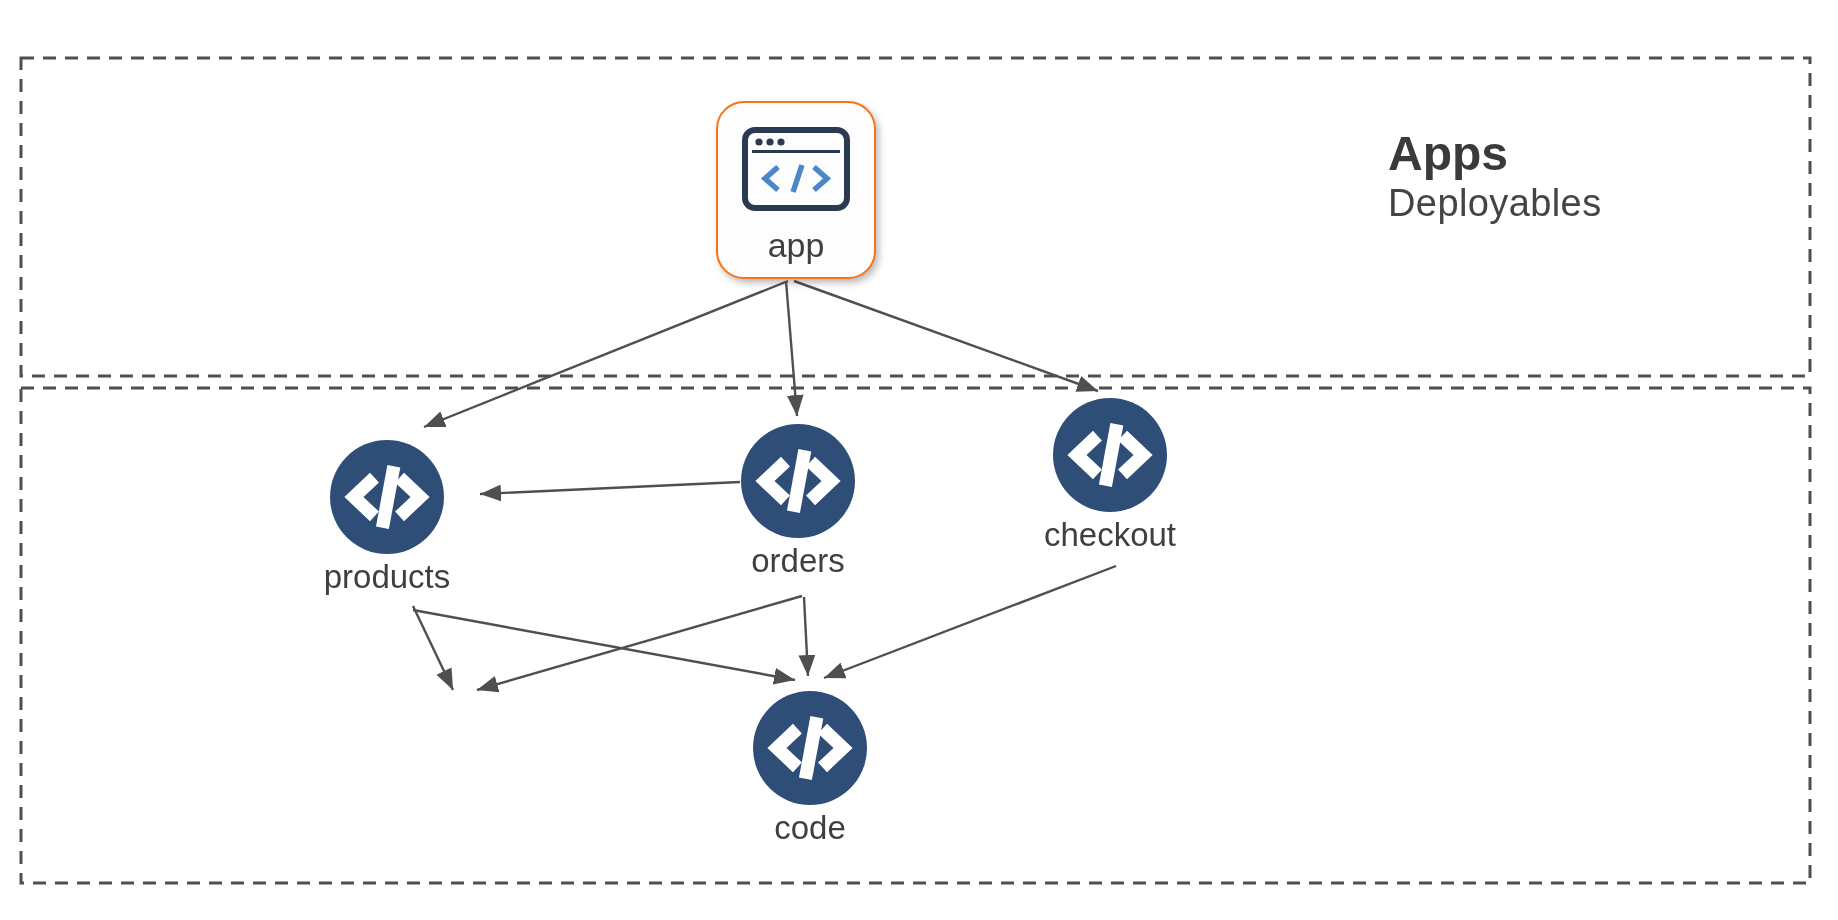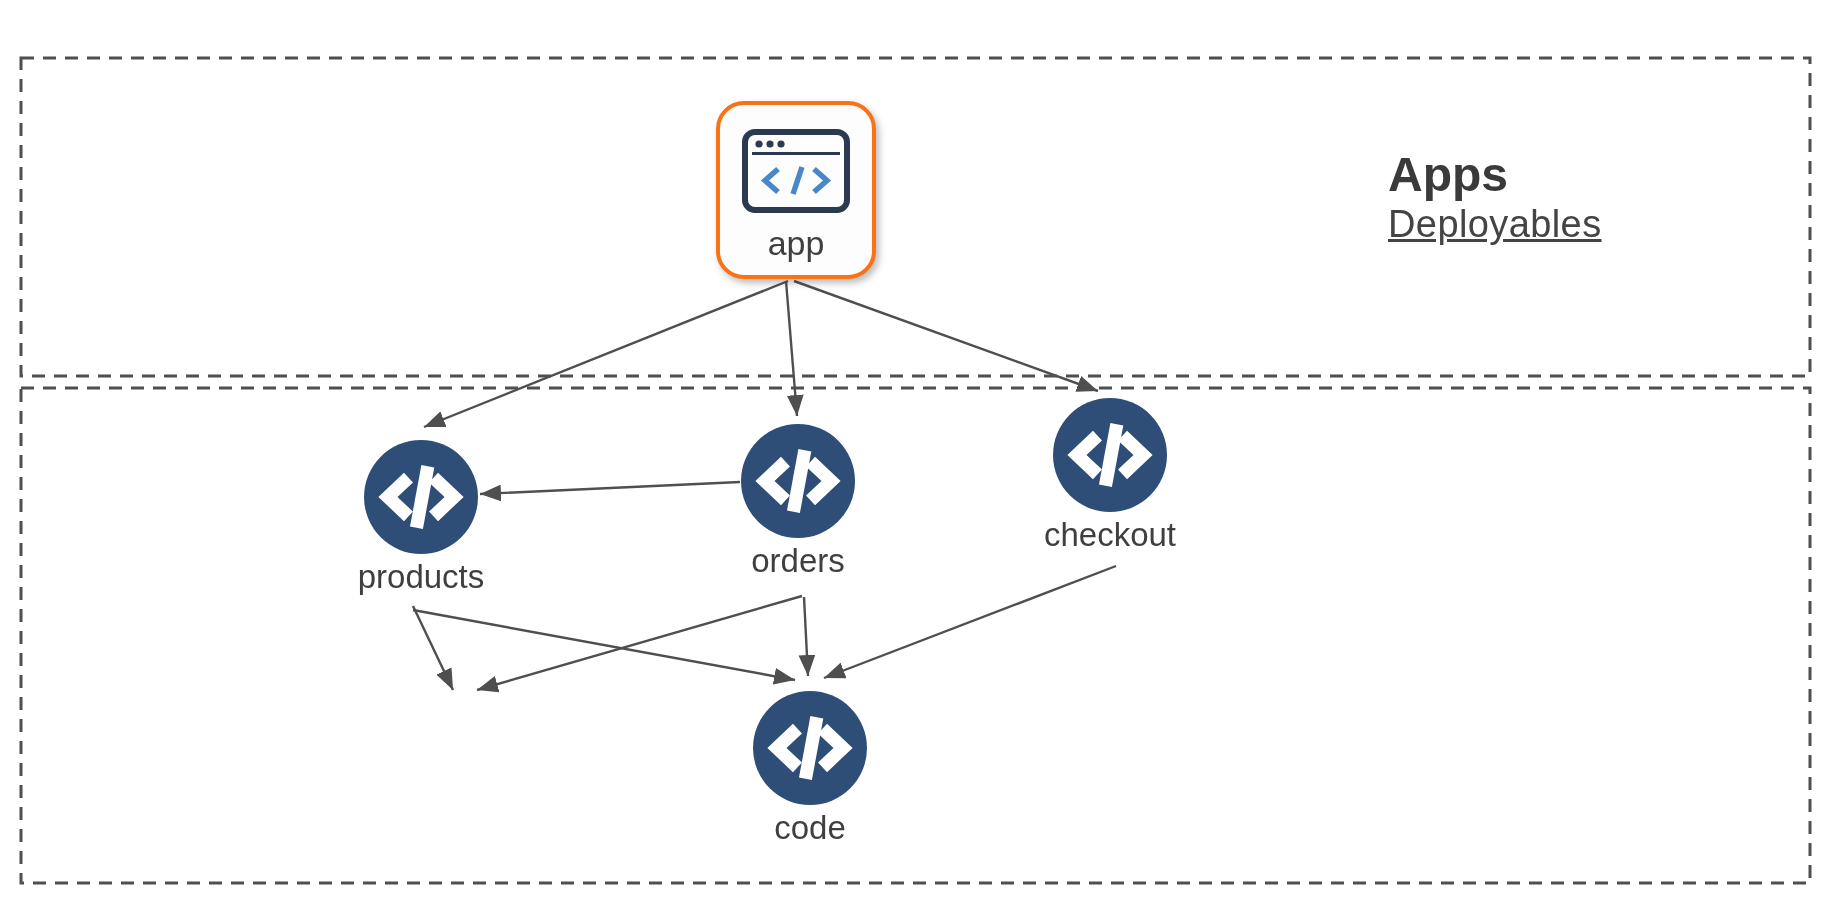--- a/index.html
+++ b/index.html
@@ -27,21 +27,21 @@
     stroke: var(--edge-color, #4f4f4f);
     stroke-width: 2.4;
     fill: none;
   }
   
   .app-card {
     position: absolute;
     left: 716px; top: 101px;
     width: 160px; height: 178px;
     background: #fdfdfd;
-    border: 4px solid #f97316;
+    border: 2px solid #f97316;
     border-radius: 28px;
     box-shadow: 3px 4px 7px rgba(60,60,60,0.35);
     box-sizing: border-box;
   }
   .browser-icon {
     position: absolute;
     left: 50%; top: 24px;
     transform: translateX(-50%);
     width: 108px; height: 84px;
   }
@@ -71,28 +71,26 @@
     color: #3f3f3f;
     text-align: center;
   }
   
   .section-label { position: absolute; }
   .section-title {
     font-size: 48px;
     font-weight: bold;
     color: #3a3a3a;
     line-height: 1.15;
-    margin-top: 21px;
   }
   .section-subtitle {
     font-size: 38px;
     color: #444444;
     letter-spacing: 0.4px;
     line-height: 1.2;
-    text-decoration: underline;
   }
 </style>
 </head>
 <body>
 
 <div class="stage">
 
   <svg class="edge-layer" width="1838" height="920" viewBox="0 0 1838 920">
     <defs>
       <marker id="arrow" viewBox="0 0 10 8" refX="10" refY="4" markerWidth="21" markerHeight="17" orient="auto" markerUnits="userSpaceOnUse">
@@ -123,21 +121,21 @@
       <line x1="10" y1="24.5" x2="98" y2="24.5" stroke="#2b3a50" stroke-width="3"></line>
       <g stroke="#4a87c9" stroke-width="5.5" fill="none" stroke-linejoin="miter">
         <polyline points="36,40 23,51.5 36,63"></polyline>
         <line x1="51" y1="65" x2="60" y2="38"></line>
         <polyline points="72,40 85,51.5 72,63"></polyline>
       </g>
     </svg>
     <div class="app-label">app</div>
   </div>
 
-  <div class="lib-node" style="left:364px; top:440px">
+  <div class="lib-node" style="left:330px; top:440px">
     <div class="lib-circle">
       <svg viewBox="0 0 100 100" fill="none" stroke="#ffffff" stroke-width="11.5" stroke-linejoin="miter">
         <polyline points="39,33 21,50 39,67"></polyline>
         <line x1="46" y1="77" x2="56" y2="23"></line>
         <polyline points="61,33 79,50 61,67"></polyline>
       </svg>
     </div>
     <div class="node-label">products</div>
   </div>
 

